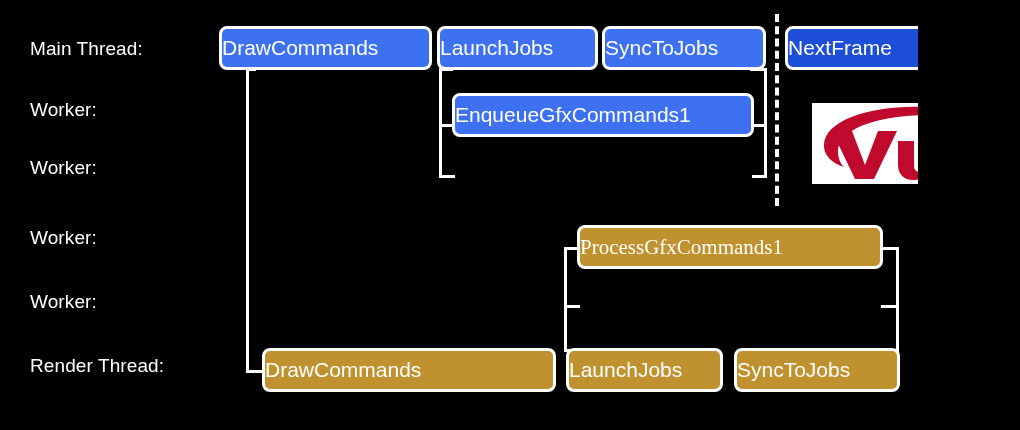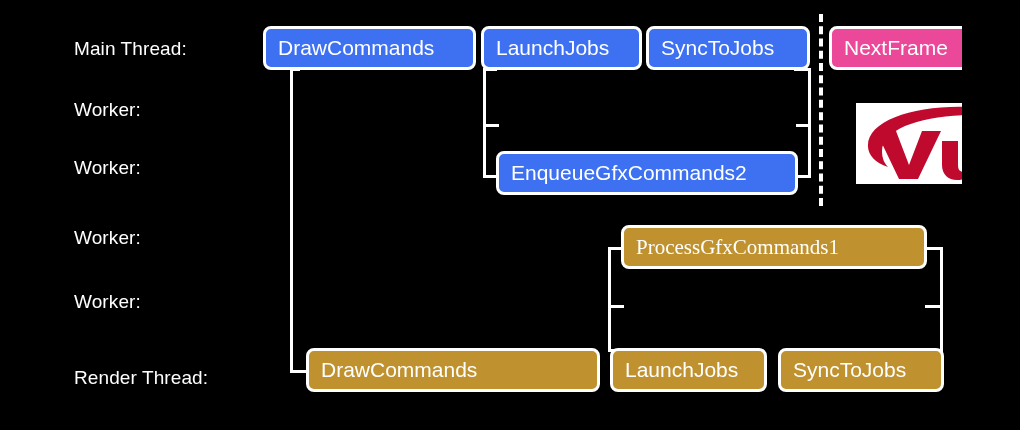--- a/index.html
+++ b/index.html
@@ -7,21 +7,20 @@
     padding: 0;
     background: #000000;
   }
   #stage {
     position: relative;
     width: 918px;
     height: 430px;
     background: #000000;
     overflow: hidden;
     font-family: "Liberation Sans", sans-serif;
-    margin-left: 44px;
   }
 
   
   .lane-label {
     position: absolute;
     color: #ffffff;
     font-size: 19px;
     font-family: "Liberation Sans", sans-serif;
     white-space: nowrap;
     letter-spacing: 0.1px;
@@ -31,27 +30,26 @@
   .task {
     position: absolute;
     box-sizing: border-box;
     border: 3px solid #ffffff;
     border-radius: 8px;
     color: #ffffff;
     font-size: 21px;
     font-family: "Liberation Sans", sans-serif;
     display: flex;
     align-items: center;
-    padding-left: 12px;
     white-space: nowrap;
     overflow: hidden;
   }
   .task.blue  { background: #3d71f2; }
   .task.gold  { background: #bf922f; }
-  .task.green { background: #ec4899; }
+  .task.green { background: #1d4ed8; }
 
   
   .conn {
     position: absolute;
     background: #ffffff;
   }
   .conn.v { width: 3px; }
   .conn.h { height: 3px; }
 
   
@@ -77,21 +75,21 @@
   <div class="lane-label" style="left:30px; top:38px;">Main Thread:</div>
 
   <div class="lane-label" style="left:30px; top:99px;">Worker:</div>
 
   <div class="lane-label" style="left:30px; top:157px;">Worker:</div>
 
   <div class="lane-label" style="left:30px; top:227px;">Worker:</div>
 
   <div class="lane-label" style="left:30px; top:291px;">Worker:</div>
 
-  <div class="lane-label" style="left:30px; top:367px;">Render Thread:</div>
+  <div class="lane-label" style="left:30px; top:355px;">Render Thread:</div>
 
   <div class="conn v" style="left:439px; top:68px; height:110px;"></div>
   <div class="conn h" style="left:439px; top:68px; width:14px;"></div>
   <div class="conn h" style="left:439px; top:124px; width:16px;"></div>
   <div class="conn h" style="left:439px; top:175px; width:16px;"></div>
 
   <div class="conn v" style="left:764px; top:68px; height:110px;"></div>
   <div class="conn h" style="left:750px; top:68px; width:17px;"></div>
   <div class="conn h" style="left:752px; top:124px; width:15px;"></div>
   <div class="conn h" style="left:752px; top:175px; width:15px;"></div>
@@ -109,22 +107,22 @@
   <div class="conn h" style="left:881px; top:247px; width:18px;"></div>
   <div class="conn h" style="left:881px; top:305px; width:18px;"></div>
   <div class="conn h" style="left:884px; top:349px; width:15px;"></div>
 
   <div class="task blue" style="left:219px; top:26px; width:213px; height:44px;">DrawCommands</div>
 
   <div class="task blue" style="left:437px; top:26px; width:161px; height:44px;">LaunchJobs</div>
 
   <div class="task blue" style="left:602px; top:26px; width:164px; height:44px;">SyncToJobs</div>
 
+  <div class="task blue" style="left:452px; top:93px; width:302px; height:44px;">EnqueueGfxCommands1</div>
 
-  <div class="task blue" style="left:452px; top:151px; width:302px; height:44px;">EnqueueGfxCommands2</div>
 
   <div class="divider" style="left:775px; top:14px; height:192px;"></div>
 
   <div class="task green" style="left:785px; top:26px; width:155px; height:44px;">NextFrame</div>
 
   <div class="logo-plate" style="left:812px; top:103px; width:208px; height:81px;">
     <svg width="208" height="81" viewBox="0 0 208 81" xmlns="http://www.w3.org/2000/svg">
 
       <path d="M12 44 C10 18 58 2 112 4 C152 5.5 180 14 193 24 C176 17 148 12 116 12 C66 12 26 26 26 48 C26 55 28 60 32 64 C19 60 12.6 52 12 44 Z" fill="#bf0a2e"></path>
 

